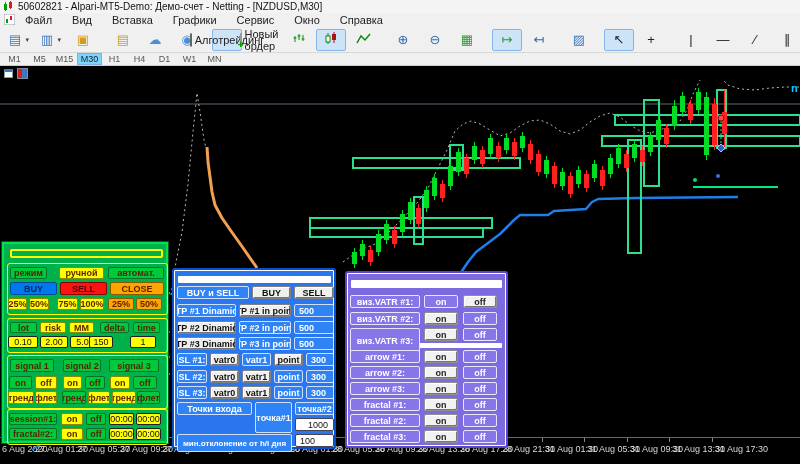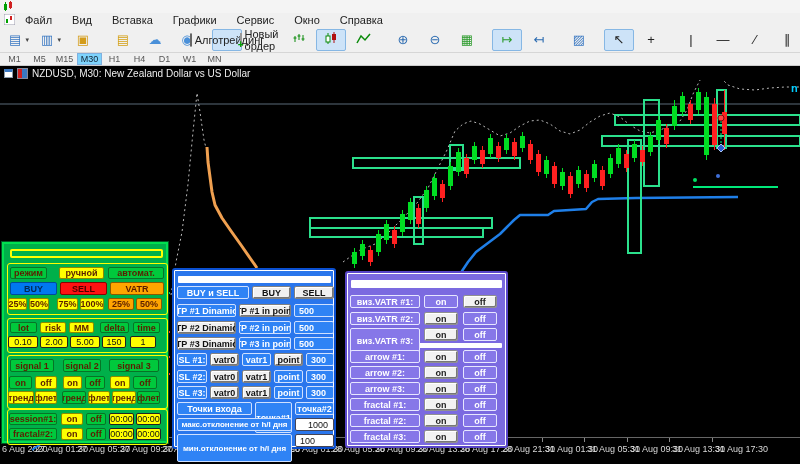--- a/index.html
+++ b/index.html
@@ -248,20 +248,21 @@
   </svg>
 <div class="abs" id="fragment-n">n</div>
 
 <div class="abs" id="titlebar">
   <span><svg width="11" height="11">
         <rect x="1" y="4" width="3" height="6" fill="#00a000"></rect>
         <line x1="2.5" y1="2" x2="2.5" y2="11" stroke="#00a000"></line>
         <rect x="6" y="2" width="3" height="6" fill="#d02020"></rect>
         <line x1="7.5" y1="1" x2="7.5" y2="9" stroke="#d02020"></line>
       </svg></span>
+  <span>50602821 - Alpari-MT5-Demo: Демо-счет - Netting - [NZDUSD,M30]</span>
 </div>
 <div class="abs" id="menubar">
   <span style="margin-left:4px"><svg width="11" height="11">
         <rect x="0" y="0" width="11" height="11" fill="#fff" stroke="#99a"></rect>
         <rect x="2" y="5" width="2" height="4" fill="#00a000"></rect>
         <rect x="6" y="2" width="2" height="4" fill="#d02020"></rect>
       </svg></span>
 <div class="menu-item">Файл</div>
     <div class="menu-item">Вид</div>
     <div class="menu-item">Вставка</div>
@@ -369,50 +370,49 @@
     <div class="tf active">M30</div>
     <div class="tf">H1</div>
     <div class="tf">H4</div>
     <div class="tf">D1</div>
     <div class="tf">W1</div>
     <div class="tf">MN</div>
   </div>
 <div class="abs" id="charttitle">
   <span class="ct-ic1"></span>
   <span class="ct-ic2"></span>
-  <span>NZDUSD, M30:  New Zealand Dollar vs US Dollar</span>
 </div>
 
 <div class="abs" id="green-panel">
     <div class="cell" style="left: 6px; top: 5px; width: 153px; height: 9px; background: rgb(0, 176, 74); border: 2px solid rgb(255, 255, 0);"></div>
     <div class="gp-sect" style="left: 3px; top: 19px; width: 159px; height: 50px;"></div>
     <div class="gp-sect" style="left: 3px; top: 74px; width: 159px; height: 33px;"></div>
     <div class="gp-sect" style="left: 3px; top: 111px; width: 159px; height: 52px;"></div>
     <div class="gp-sect" style="left: 3px; top: 165px; width: 159px; height: 34px;"></div>
     <div class="cell gp-g" style="left: 6px; top: 23px; width: 37px; height: 12px;">режим</div>
     <div class="cell gp-y" style="left: 55px; top: 23px; width: 45px; height: 12px;">ручной</div>
     <div class="cell gp-g" style="left: 104px; top: 23px; width: 56px; height: 12px;">автомат.</div>
     <div class="cell gp-b" style="left: 6px; top: 38px; width: 47px; height: 13px;">BUY</div>
     <div class="cell gp-r" style="left: 56px; top: 38px; width: 47px; height: 13px;">SELL</div>
-    <div class="cell gp-o" style="left: 106px; top: 38px; width: 54px; height: 13px;">VATR</div>
+    <div class="cell gp-o" style="left: 106px; top: 38px; width: 54px; height: 13px;">CLOSE</div>
     <div class="cell gp-y" style="left: 4px; top: 54px; width: 19px; height: 12px;">25%</div>
     <div class="cell gp-y" style="left: 25px; top: 54px; width: 20px; height: 12px;">50%</div>
     <div class="cell gp-y" style="left: 53px; top: 54px; width: 21px; height: 12px;">75%</div>
     <div class="cell gp-y" style="left: 76px; top: 54px; width: 24px; height: 12px;">100%</div>
     <div class="cell gp-o" style="left: 104px; top: 54px; width: 26px; height: 12px;">25%</div>
     <div class="cell gp-o" style="left: 132px; top: 54px; width: 26px; height: 12px;">50%</div>
     <div class="cell gp-g" style="left: 6px; top: 78px; width: 27px; height: 11px;">lot</div>
     <div class="cell gp-y" style="left: 36px; top: 78px; width: 26px; height: 11px;">risk</div>
     <div class="cell gp-y" style="left: 65px; top: 78px; width: 25px; height: 11px;">MM</div>
     <div class="cell gp-g" style="left: 96px; top: 78px; width: 29px; height: 11px;">delta</div>
     <div class="cell gp-g" style="left: 129px; top: 78px; width: 27px; height: 11px;">time</div>
     <div class="cell gp-in" style="left: 4px; top: 92px; width: 30px; height: 12px;">0.10</div>
     <div class="cell gp-in" style="left: 36px; top: 92px; width: 28px; height: 12px;">2.00</div>
     <div class="cell gp-in" style="left: 66px; top: 92px; width: 30px; height: 12px;">5.00</div>
-    <div class="cell gp-in" style="left: 98px; top: 92px; width: 24px; height: 12px;">150</div>
+    <div class="cell gp-in" style="left: 85px; top: 92px; width: 24px; height: 12px;">150</div>
     <div class="cell gp-in" style="left: 126px; top: 92px; width: 26px; height: 12px;">1</div>
     <div class="cell gp-g" style="left: 6px; top: 115px; width: 44px; height: 13px;">signal 1</div>
     <div class="cell gp-g" style="left: 59px; top: 115px; width: 38px; height: 13px;">signal 2</div>
     <div class="cell gp-g" style="left: 105px; top: 115px; width: 50px; height: 13px;">signal 3</div>
     <div class="cell gp-g" style="left: 5px; top: 132px; width: 23px; height: 13px;">on</div>
     <div class="cell gp-y" style="left: 31px; top: 132px; width: 22px; height: 13px;">off</div>
     <div class="cell gp-y" style="left: 59px; top: 132px; width: 19px; height: 13px;">on</div>
     <div class="cell gp-g" style="left: 81px; top: 132px; width: 20px; height: 13px;">off</div>
     <div class="cell gp-y" style="left: 106px; top: 132px; width: 20px; height: 13px;">on</div>
     <div class="cell gp-g" style="left: 129px; top: 132px; width: 24px; height: 13px;">off</div>
@@ -458,23 +458,22 @@
     <div class="cell bp-act" style="left: 100px; top: 100px; width: 29px; height: 13px;">point</div>
     <div class="cell bp-val" style="left: 132px; top: 100px; width: 28px; height: 13px;">300</div>
     <div class="cell bp-act" style="left: 3px; top: 116px; width: 30px; height: 13px;">SL #3:</div>
     <div class="cell bp-rs" style="left: 36px; top: 116px; width: 29px; height: 13px;">vatr0</div>
     <div class="cell bp-rs" style="left: 68px; top: 116px; width: 29px; height: 13px;">vatr1</div>
     <div class="cell bp-act" style="left: 100px; top: 116px; width: 29px; height: 13px;">point</div>
     <div class="cell bp-val" style="left: 132px; top: 116px; width: 28px; height: 13px;">300</div>
     <div class="cell bp-act" style="left: 3px; top: 132px; width: 75px; height: 13px;">Точки входа</div>
     <div class="cell bp-act" style="left: 81px; top: 132px; width: 37px; height: 31px;">точка#1</div>
     <div class="cell bp-act" style="left: 121px; top: 132px; width: 39px; height: 13px;">точка#2</div>
-    <div class="cell bp-act" style="left: 3px; top: 148px; width: 115px; height: 13px; font-size: 8px;">макс.отклонение от h/l дня</div>
     <div class="cell bp-wht" style="left: 121px; top: 148px; width: 39px; height: 13px; padding-left: 12px;">1000</div>
-    <div class="cell bp-act" style="left: 3px; top: 164px; width: 115px; height: 28px; font-size: 8px;">мин.отклонение от h/l дня</div>
+    <div class="cell bp-act" style="left: 3px; top: 164px; width: 115px; height: 18px; font-size: 8px;">мин.отклонение от h/l дня</div>
     <div class="cell bp-wht" style="left: 121px; top: 164px; width: 39px; height: 13px;">100</div>
   </div>
 <div class="abs" id="purple-panel">
     <div class="whitebar" style="left: 4px; top: 7px; width: 151px; height: 8px;"></div>
     <div class="whitebar" style="left: 4px; top: 70px; width: 151px; height: 5px;"></div>
     <div class="cell pp-flat" style="left: 3px; top: 22px; width: 70px; height: 13px;">виз.VATR #1:</div>
     <div class="cell pp-flat" style="left: 77px; top: 22px; width: 34px; height: 13px;">on</div>
     <div class="cell pp-rs" style="left: 116px; top: 22px; width: 34px; height: 13px;">off</div>
     <div class="cell pp-flat" style="left: 3px; top: 39px; width: 70px; height: 13px;">виз.VATR #2:</div>
     <div class="cell pp-rs" style="left: 77px; top: 39px; width: 34px; height: 13px;">on</div>

